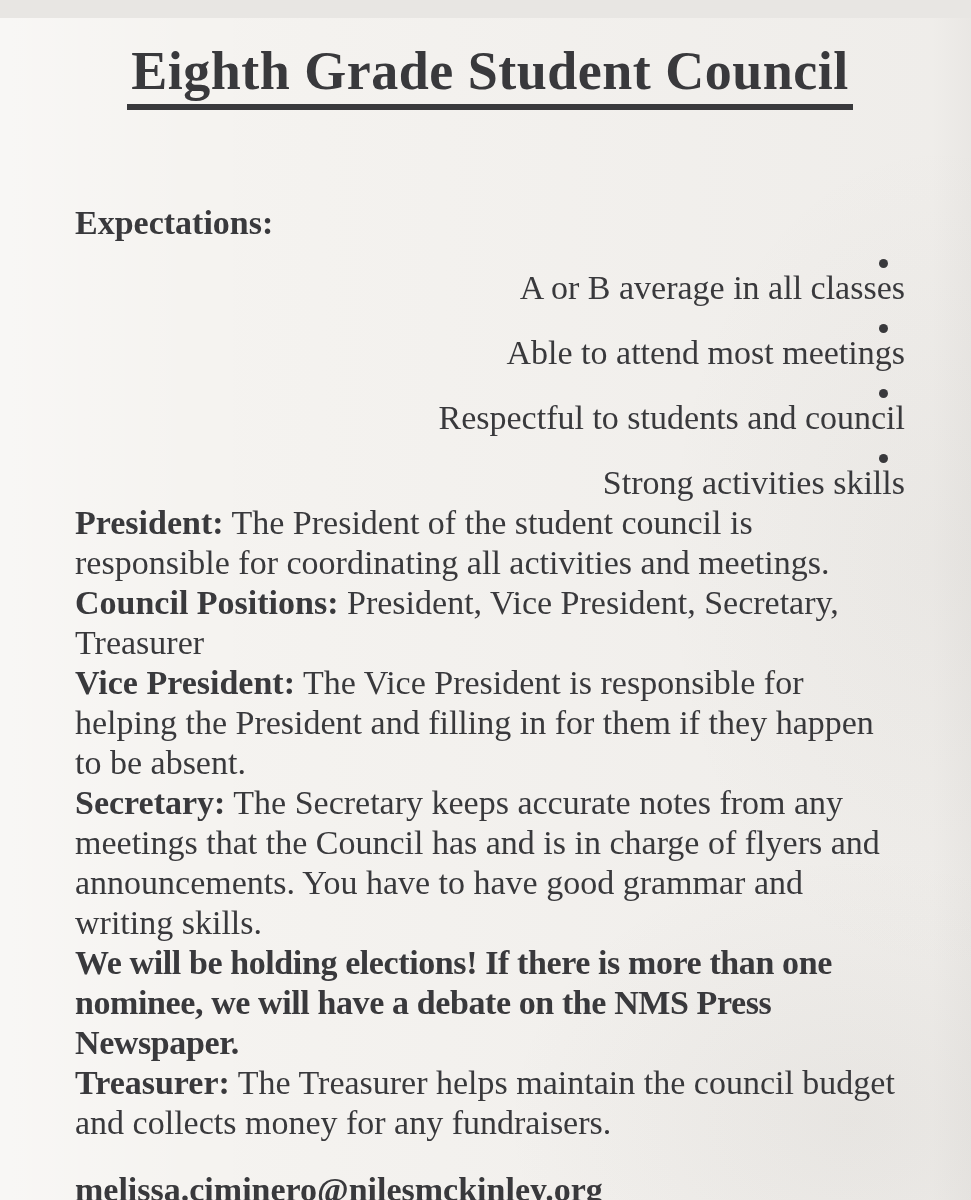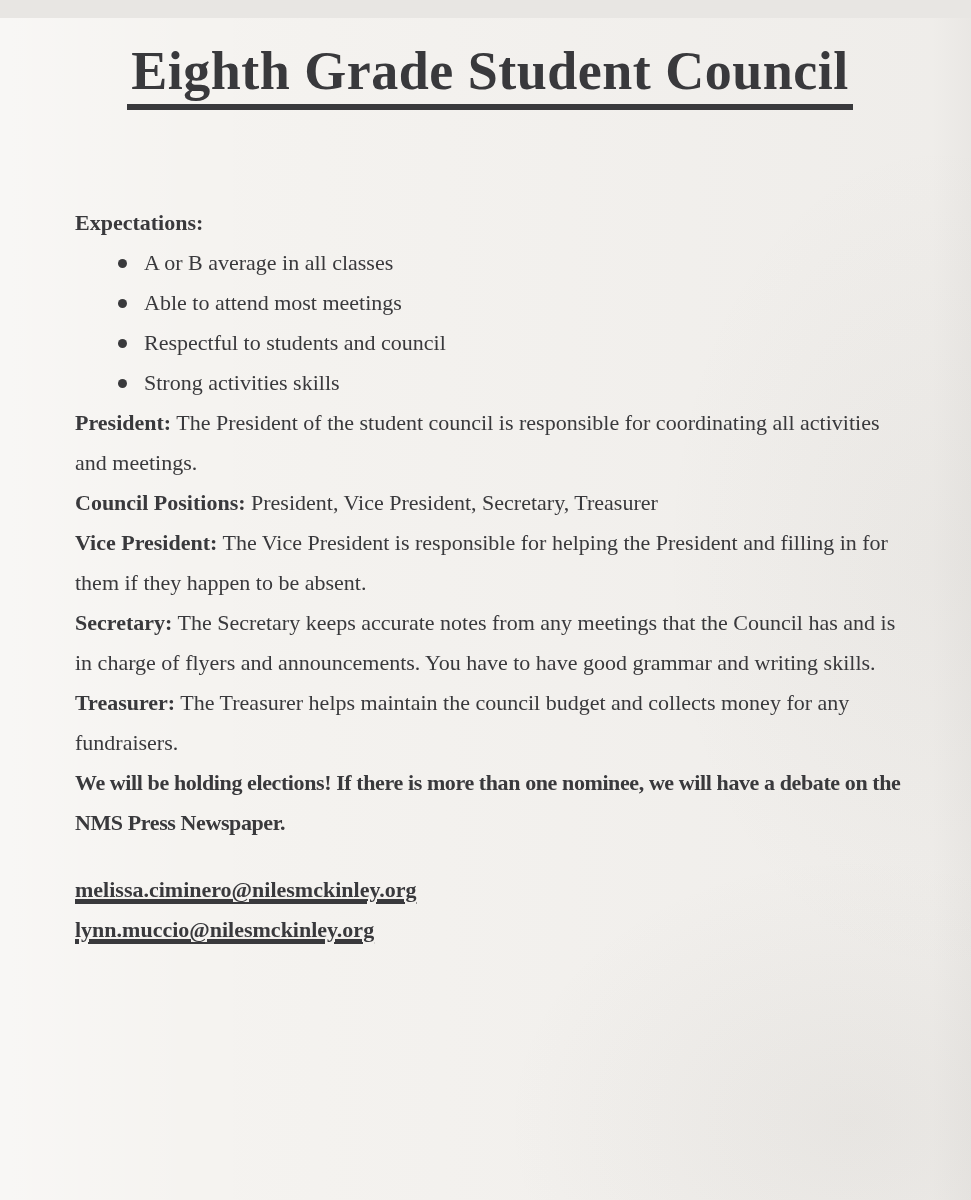--- a/index.html
+++ b/index.html
@@ -32,33 +32,34 @@
     display: inline-block;
     margin: 0;
     font-size: 54px;
     line-height: 62px;
     font-weight: 700;
     letter-spacing: 0.5px;
     border-bottom: 6px solid currentColor;
     padding: 0 4px 2px 4px;
   }
   .body-text {
-    font-size: 22px;
+    font-size: 34px;
     line-height: 40px;
   }
   .expectations { margin-top: 93px; }
   .section-label { font-weight: 700; }
   ul.expect-list {
     margin: 0 0 0 43px;
     padding: 0;
     list-style: none;
   }
   ul.expect-list li {
     display: flex;
-    align-items: flex-start;
+    align-items: flex-end;
+    flex-direction: column;
   }
   .bullet-dot {
     flex: 0 0 auto;
     width: 9px;
     height: 9px;
     border-radius: 50%;
     background: currentColor;
     margin: 16px 17px 0 0;
   }
   p.para { margin: 0; }
@@ -127,26 +128,26 @@
     <p class="para body-text role-vice">
       <strong class="section-label">Vice President:</strong>
       <span>The Vice President is responsible for helping the President and filling in for them if they happen to be absent.</span>
     </p>
 
     <p class="para body-text role-secretary">
       <strong class="section-label">Secretary:</strong>
       <span>The Secretary keeps accurate notes from any meetings that the Council has and is in charge of flyers and announcements. You have to have good grammar and writing skills.</span>
     </p>
 
+    <p class="para body-text elections">We will be holding elections! If there is more than one nominee, we will have a debate on the NMS Press Newspaper.</p>
+
     <p class="para body-text role-treasurer">
       <strong class="section-label">Treasurer:</strong>
       <span>The Treasurer helps maintain the council budget and collects money for any fundraisers.</span>
     </p>
-
-    <p class="para body-text elections">We will be holding elections! If there is more than one nominee, we will have a debate on the NMS Press Newspaper.</p>
 
     <div class="contacts body-text">
       <span class="contact-link">melissa.ciminero@nilesmckinley.org</span>
       <span class="contact-link">lynn.muccio@nilesmckinley.org</span>
     </div>
 
   </div>
 </div>
 
 </body></html>

